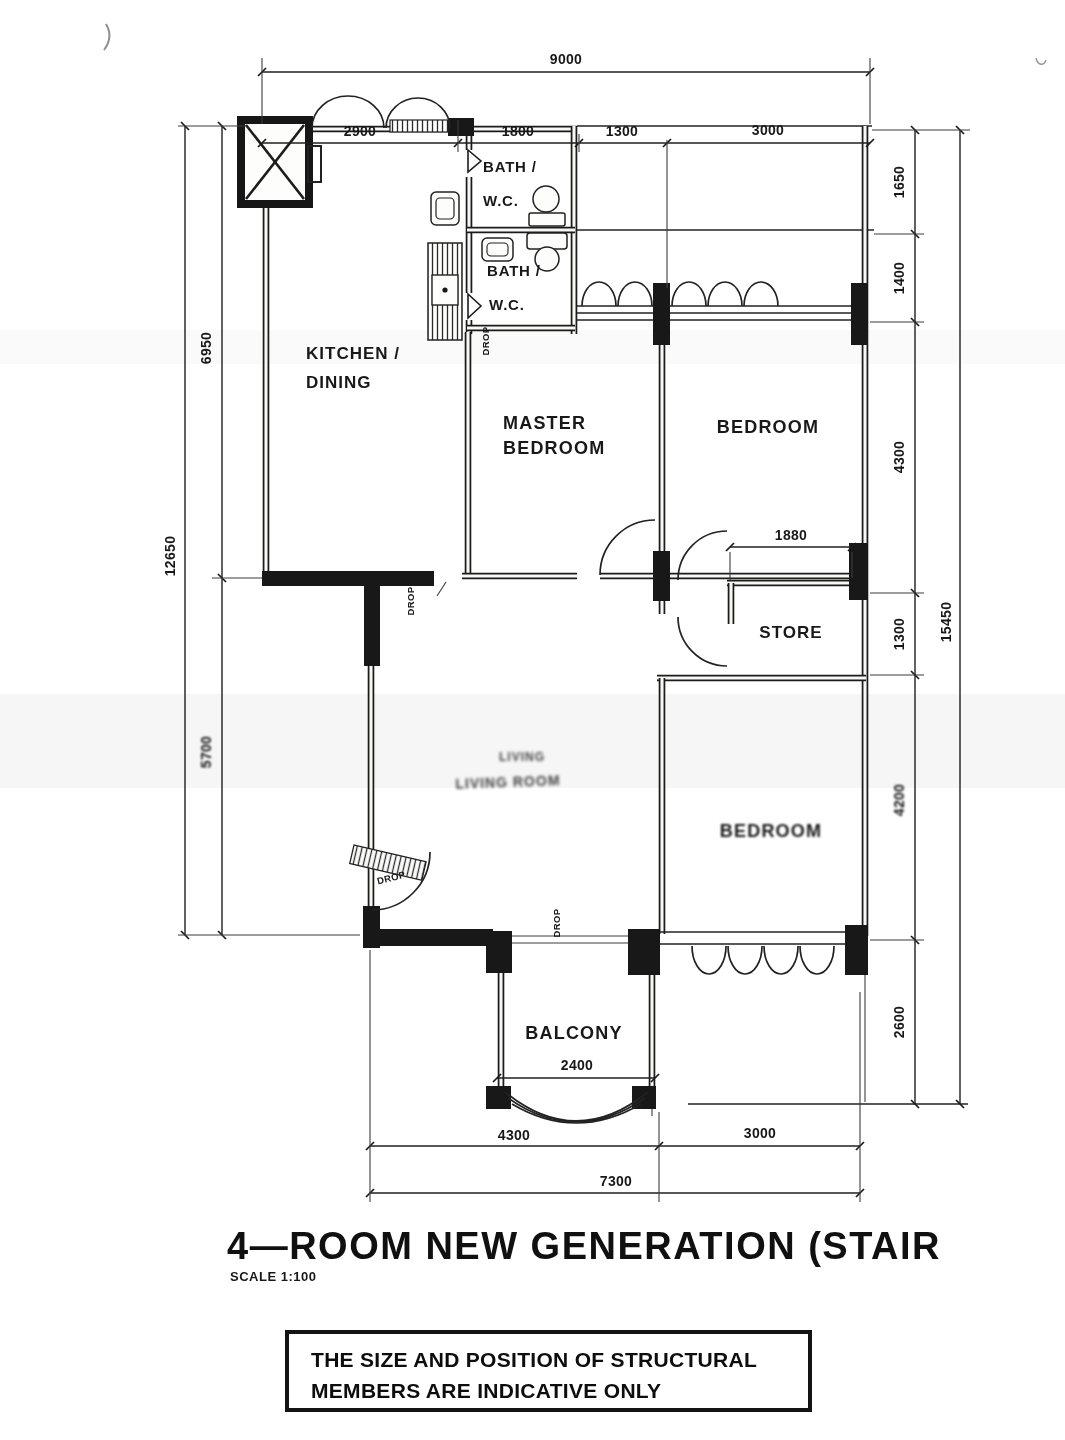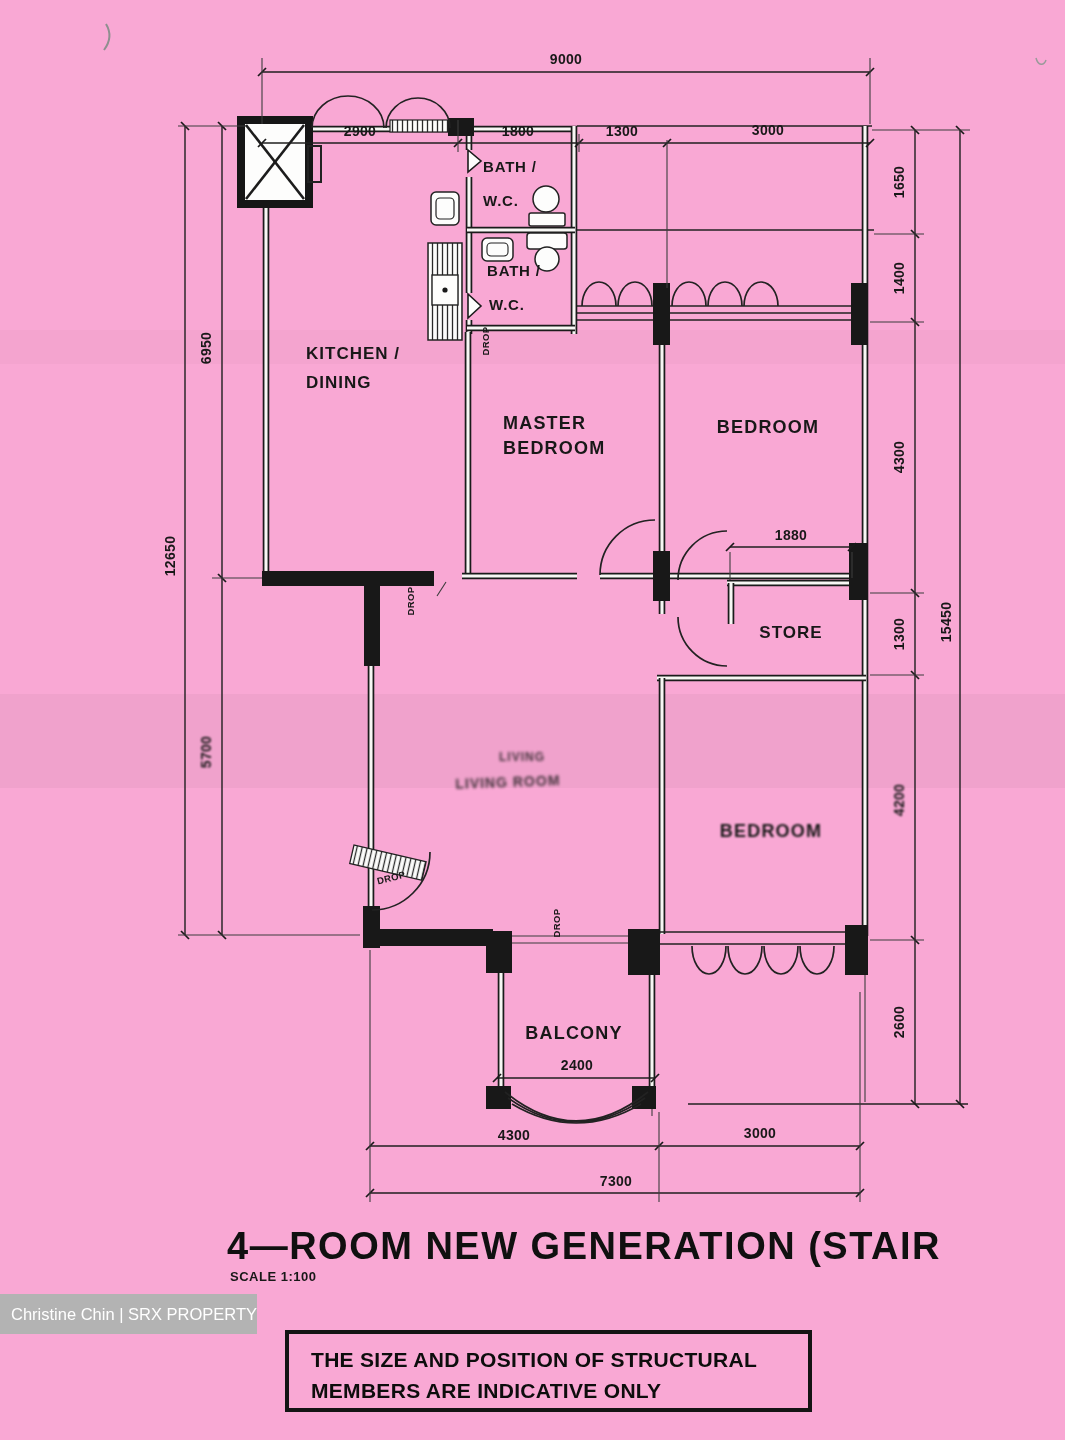--- a/index.html
+++ b/index.html
@@ -1,16 +1,16 @@
 <!DOCTYPE html>
 <html><head>
 <meta charset="utf-8">
 <style>
   html,body{margin:0;padding:0;background:#e8e8e6;}
-  #canvas{position:relative;width:1065px;height:1440px;background:#f9a8d4;overflow:hidden;
+  #canvas{position:relative;width:1065px;height:1440px;background:#ffffff;overflow:hidden;
           font-family:"Liberation Sans",sans-serif;}
   svg{position:absolute;left:0;top:0;}
   
   .dl{stroke:#1f1f1f;stroke-width:1.4;fill:none;}
   .t{stroke:#222;stroke-width:1.7;fill:none;}
   .t1{stroke:#3d3d3d;stroke-width:1.1;fill:none;}
   .w7{stroke:#1b1b1b;stroke-width:6.6;fill:none;}
   .w3w{stroke:#f7f7f4;stroke-width:3.1;fill:none;}
   .blk{fill:#181818;}
   .fx{fill:#fdfdfc;stroke:#222;stroke-width:1.5;}
@@ -284,16 +284,13 @@
     <text class="title-scale" x="230" y="1281">SCALE 1:100</text>
   </g>
 
   <g>
     <rect x="287" y="1332" width="523" height="78" fill="none" stroke="#141414" stroke-width="4"></rect>
     <text class="note" x="311" y="1367">THE SIZE AND POSITION OF STRUCTURAL</text>
     <text class="note" x="311" y="1398">MEMBERS ARE INDICATIVE ONLY</text>
   </g>
 </svg>
 
-<div id="watermark">
-  <span>Christine Chin | SRX PROPERTY</span>
 </div>
-</div>
 
 </body></html>

